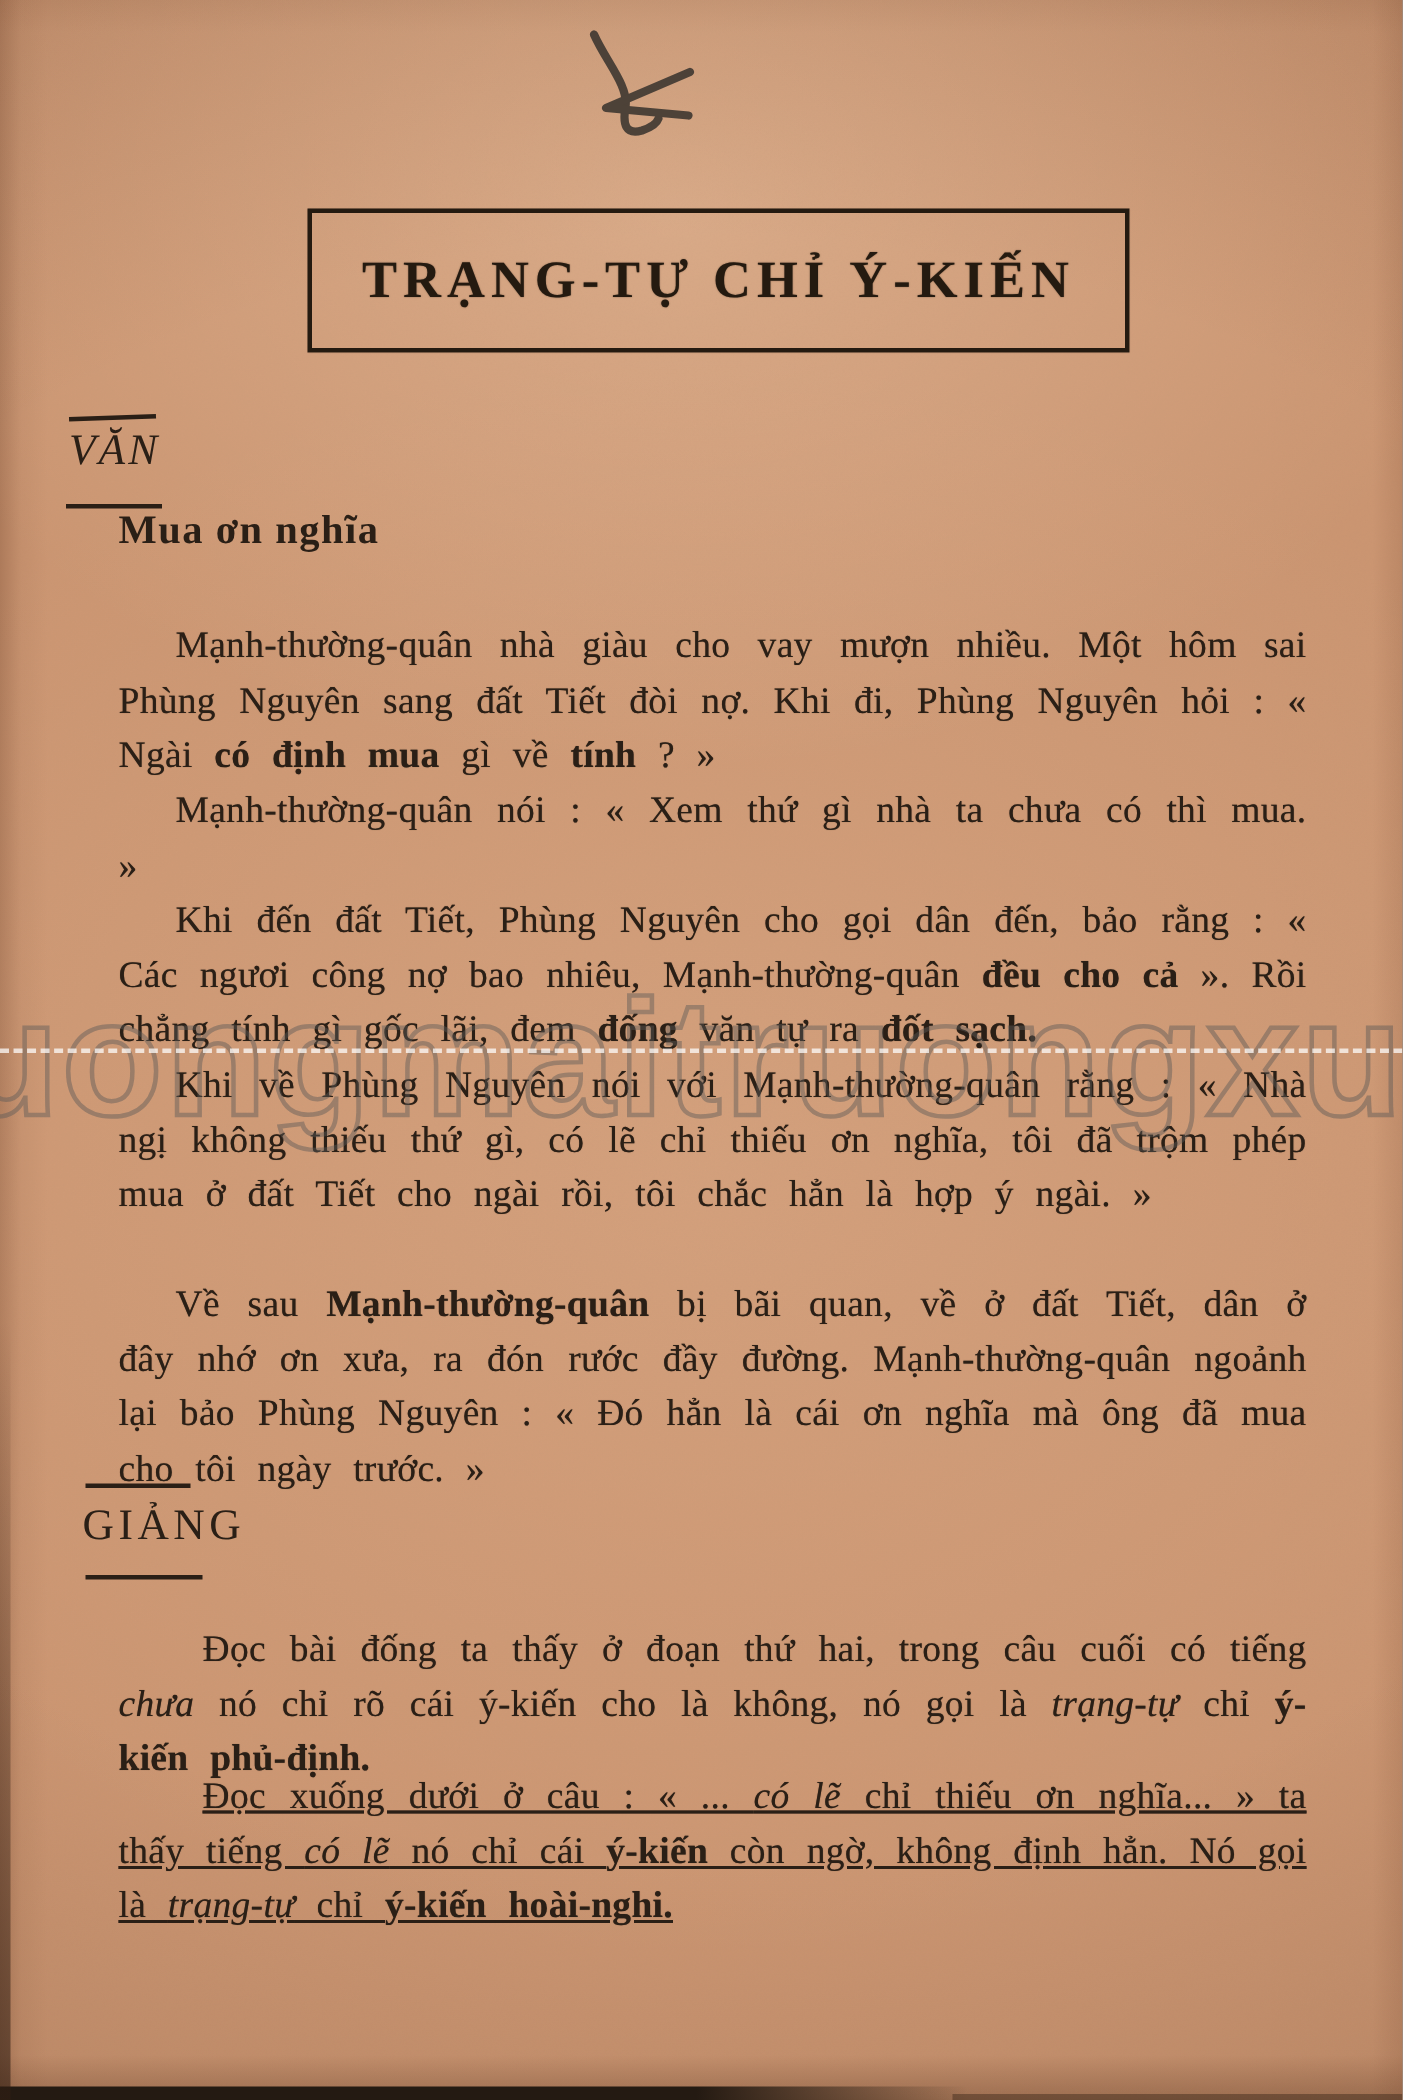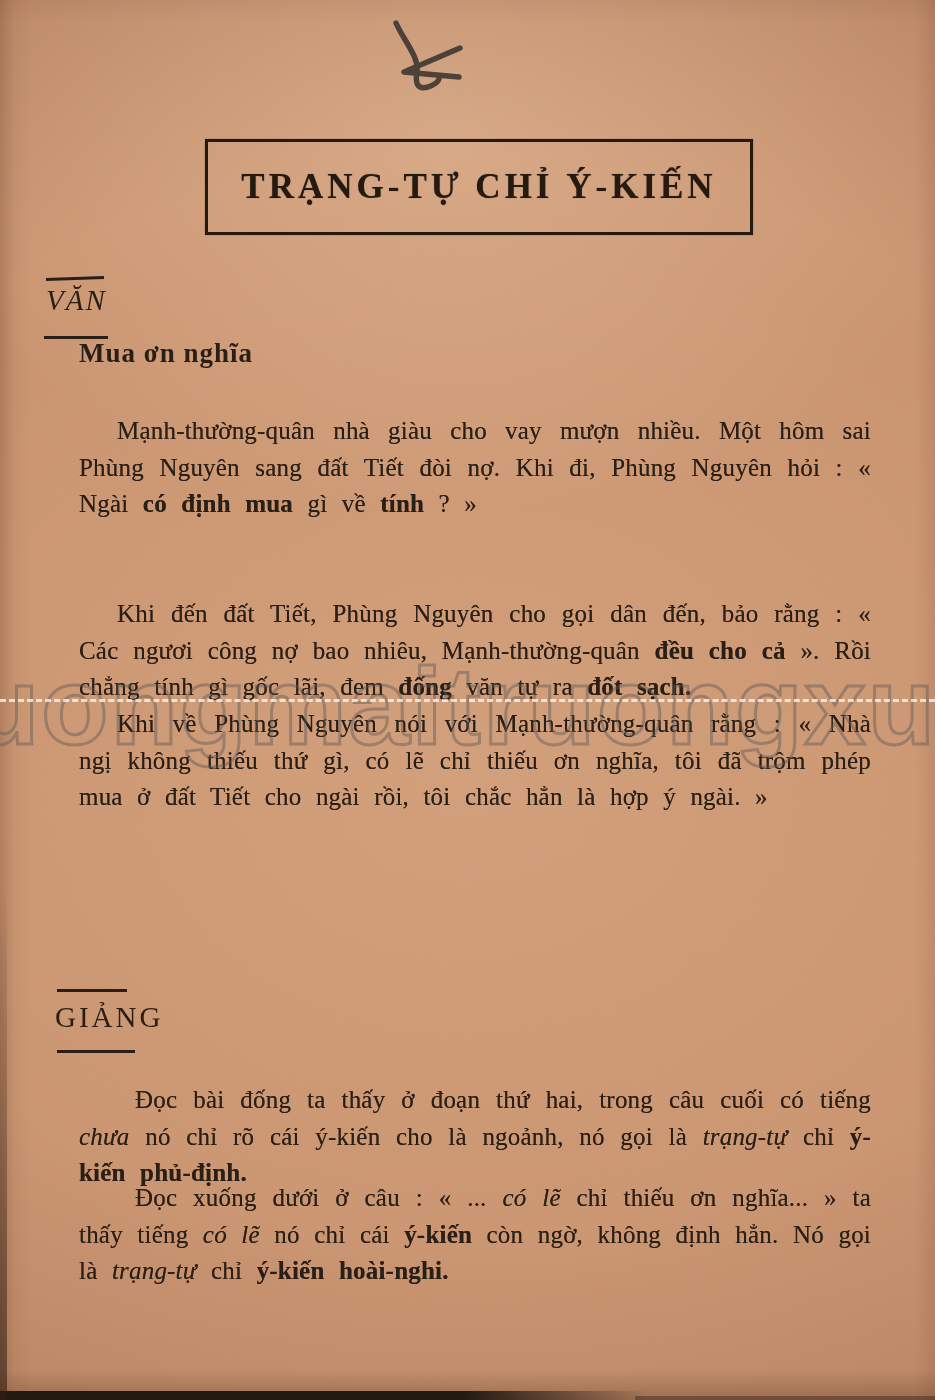--- a/index.html
+++ b/index.html
@@ -58,21 +58,21 @@
     text-indent:38px;
     text-shadow:0 0 .5px rgba(42,31,22,.7);
   }
   .para.giang{text-indent:56px;}
   .p-van-0{top:388px;}
   .p-van-1{top:498px;}
   .p-van-2{top:571px;}
   .p-van-3{top:681px;}
   .p-van-4{top:827px;}
   .p-giang-0{top:1057px;}
-  .p-giang-1{top:1155px;}
+  .p-giang-1{top:1155px;text-decoration:underline;}
   .p-giang-2{top:1251px;}
   .seg-i{font-style:italic;}
   .seg-b{font-weight:bold;}
 
   .watermark{
     position:absolute;left:-28px;top:642px;width:1050px;
     font-family:"Liberation Sans","DejaVu Sans",sans-serif;
     font-size:110px;font-weight:bold;letter-spacing:2px;
     white-space:nowrap;
     color:transparent;
@@ -115,30 +115,32 @@
     <div class="title-text">TRẠNG-TỰ CHỈ Ý-KIẾN</div>
   </div>
 
   <div class="rule rule-van-top"></div>
   <div class="section-label van-label">VĂN</div>
   <div class="rule rule-van-bottom"></div>
 
   <div class="story-heading">Mua ơn nghĩa</div>
 
   <p class="para p-van-0"><span class="seg-n">Mạnh-thường-quân nhà giàu cho vay mượn nhiều. Một hôm sai Phùng Nguyên sang đất Tiết đòi nợ. Khi đi, Phùng Nguyên hỏi : « Ngài </span><span class="seg-b">có định mua</span><span class="seg-n"> gì về </span><span class="seg-b">tính</span><span class="seg-n"> ? »</span></p>
+  <p class="para p-van-1"><span class="seg-n">Mạnh-thường-quân nói : « Xem thứ gì nhà ta chưa có thì mua. »</span></p>
   <p class="para p-van-3"><span class="seg-n">Khi về Phùng Nguyên nói với Mạnh-thường-quân rằng : « Nhà ngị không thiếu thứ gì, có lẽ chỉ thiếu ơn nghĩa, tôi đã trộm phép mua ở đất Tiết cho ngài rồi, tôi chắc hẳn là hợp ý ngài. »</span></p>
   <p class="para p-van-2"><span class="seg-n">Khi đến đất Tiết, Phùng Nguyên cho gọi dân đến, bảo rằng : « Các ngươi công nợ bao nhiêu, Mạnh-thường-quân </span><span class="seg-b">đều cho cả</span><span class="seg-n"> ». Rồi chẳng tính gì gốc lãi, đem </span><span class="seg-b">đống</span><span class="seg-n"> văn tự ra </span><span class="seg-b">đốt sạch.</span></p>
+  <p class="para p-van-4"><span class="seg-n">Về sau </span><span class="seg-b">Mạnh-thường-quân</span><span class="seg-n"> bị bãi quan, về ở đất Tiết, dân ở đây nhớ ơn xưa, ra đón rước đầy đường. Mạnh-thường-quân ngoảnh lại bảo Phùng Nguyên : « Đó hẳn là cái ơn nghĩa mà ông đã mua cho tôi ngày trước. »</span></p>
 
   <div class="watermark">uongmaitruongxua.v</div>
   <div class="dash-line"></div>
 
   <div class="rule rule-giang-top"></div>
   <div class="section-label giang-label">GIẢNG</div>
   <div class="rule rule-giang-bottom"></div>
 
-  <p class="para giang p-giang-0"><span class="seg-n">Đọc bài đống ta thấy ở đoạn thứ hai, trong câu cuối có tiếng </span><span class="seg-i">chưa</span><span class="seg-n"> nó chỉ rõ cái ý-kiến cho là ngoảnh, nó gọi là </span><span class="seg-i">trạng-tự</span><span class="seg-n"> chỉ </span><span class="seg-b">ý-kiến phủ-định.</span></p>
+  <p class="para giang p-giang-0"><span class="seg-n">Đọc bài đống ta thấy ở đoạn thứ hai, trong câu cuối có tiếng </span><span class="seg-i">chưa</span><span class="seg-n"> nó chỉ rõ cái ý-kiến cho là không, nó gọi là </span><span class="seg-i">trạng-tự</span><span class="seg-n"> chỉ </span><span class="seg-b">ý-kiến phủ-định.</span></p>
   <p class="para giang p-giang-1"><span class="seg-n">Đọc xuống dưới ở câu : « ... </span><span class="seg-i">có lẽ</span><span class="seg-n"> chỉ thiếu ơn nghĩa... » ta thấy tiếng </span><span class="seg-i">có lẽ</span><span class="seg-n"> nó chỉ cái </span><span class="seg-b">ý-kiến</span><span class="seg-n"> còn ngờ, không định hẳn. Nó gọi là </span><span class="seg-i">trạng-tự</span><span class="seg-n"> chỉ </span><span class="seg-b">ý-kiến hoài-nghi.</span></p>
 
   <div class="edge-bottom"></div>
   <div class="edge-bottom-right"></div>
   <div class="edge-left-low"></div>
 
 </div>
 
 </body></html>

